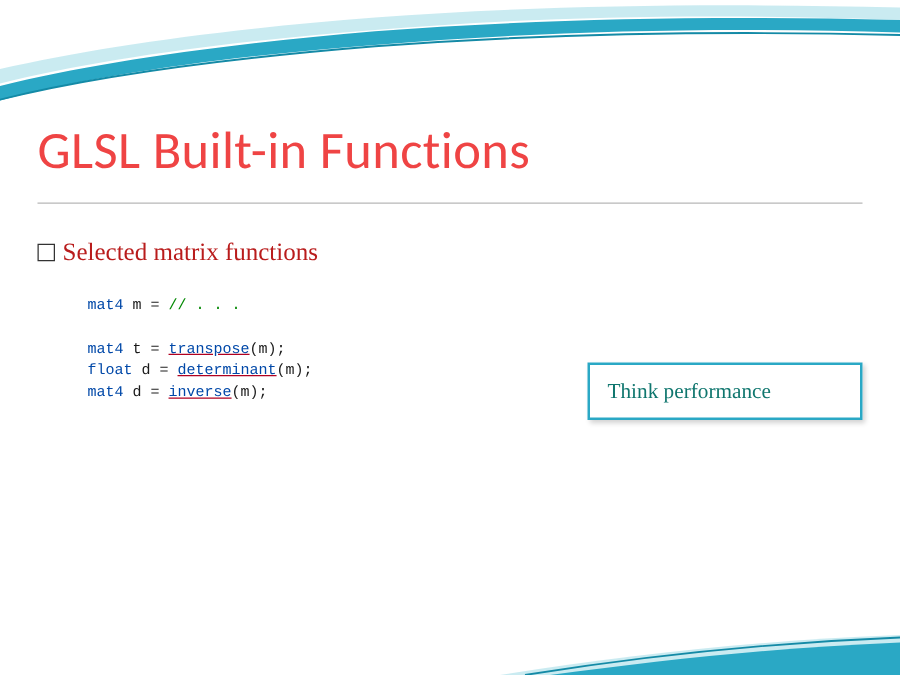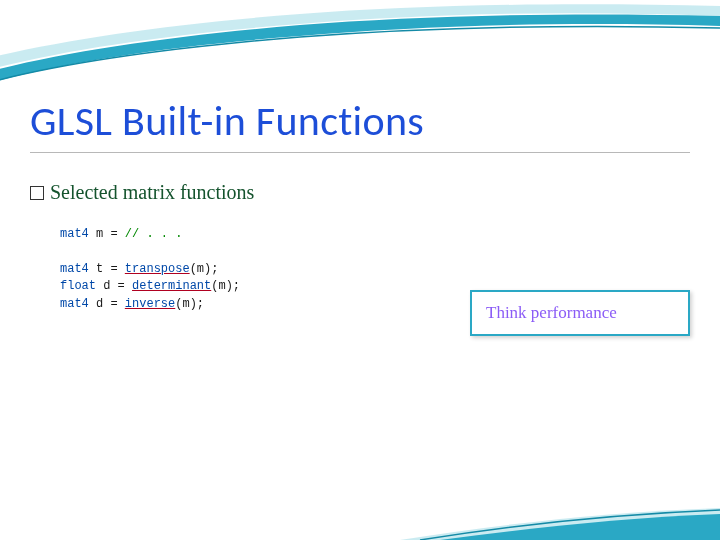--- a/index.html
+++ b/index.html
@@ -30,65 +30,65 @@
     .content {
       position: absolute;
       top: 95px;
       left: 30px;
       right: 30px;
     }
     .title {
       font-family: Calibri, Arial, sans-serif;
       font-size: 42px;
       font-weight: 400;
-      color: #1d4ed8;
+      color: #ef4444;
       letter-spacing: 0.3px;
-      margin-bottom: 6px;
+      margin-bottom: 16px;
     }
     .underline {
       border-bottom: 1px solid #b8b8b8;
       width: 100%;
       margin-bottom: 28px;
     }
     .subtitle {
       font-family: Georgia, serif;
       font-size: 20px;
-      color: #14532d;
+      color: #b91c1c;
       margin-bottom: 22px;
     }
     .bullet-sq {
       display: inline-block;
       width: 14px;
       height: 14px;
       border: 1px solid #333;
       margin-right: 6px;
       position: relative;
       top: 1px;
     }
     .code {
       font-family: "Courier New", monospace;
       font-size: 12px;
       color: #1a1a1a;
       line-height: 1.45;
-      margin-left: 30px;
+      margin-left: 40px;
       white-space: pre;
     }
     .kw { color: #0048a8; }
     .fn { color: #0048a8; text-decoration: underline; text-decoration-color: #b00020; }
     .cm { color: #008800; }
     .callout {
       position: absolute;
       right: 30px;
       top: 290px;
       border: 2px solid #2aa8c5;
       background: #fff;
       padding: 10px 14px 10px 14px;
       font-family: Georgia, serif;
       font-size: 17px;
-      color: #8b5cf6;
+      color: #0f766e;
       line-height: 1.3;
       min-width: 220px;
       box-shadow: 2px 2px 4px rgba(0,0,0,0.18);
     }
   </style>
 </head>
 <body>
 
 <svg class="swoosh-top" viewBox="0 0 720 95" preserveAspectRatio="none">
   <path d="M -20 0 L 720 0 L 720 8 C 560 2 420 6 280 22 C 180 34 90 48 30 68 C 8 76 -6 82 -20 88 Z" fill="#ffffff"></path>

